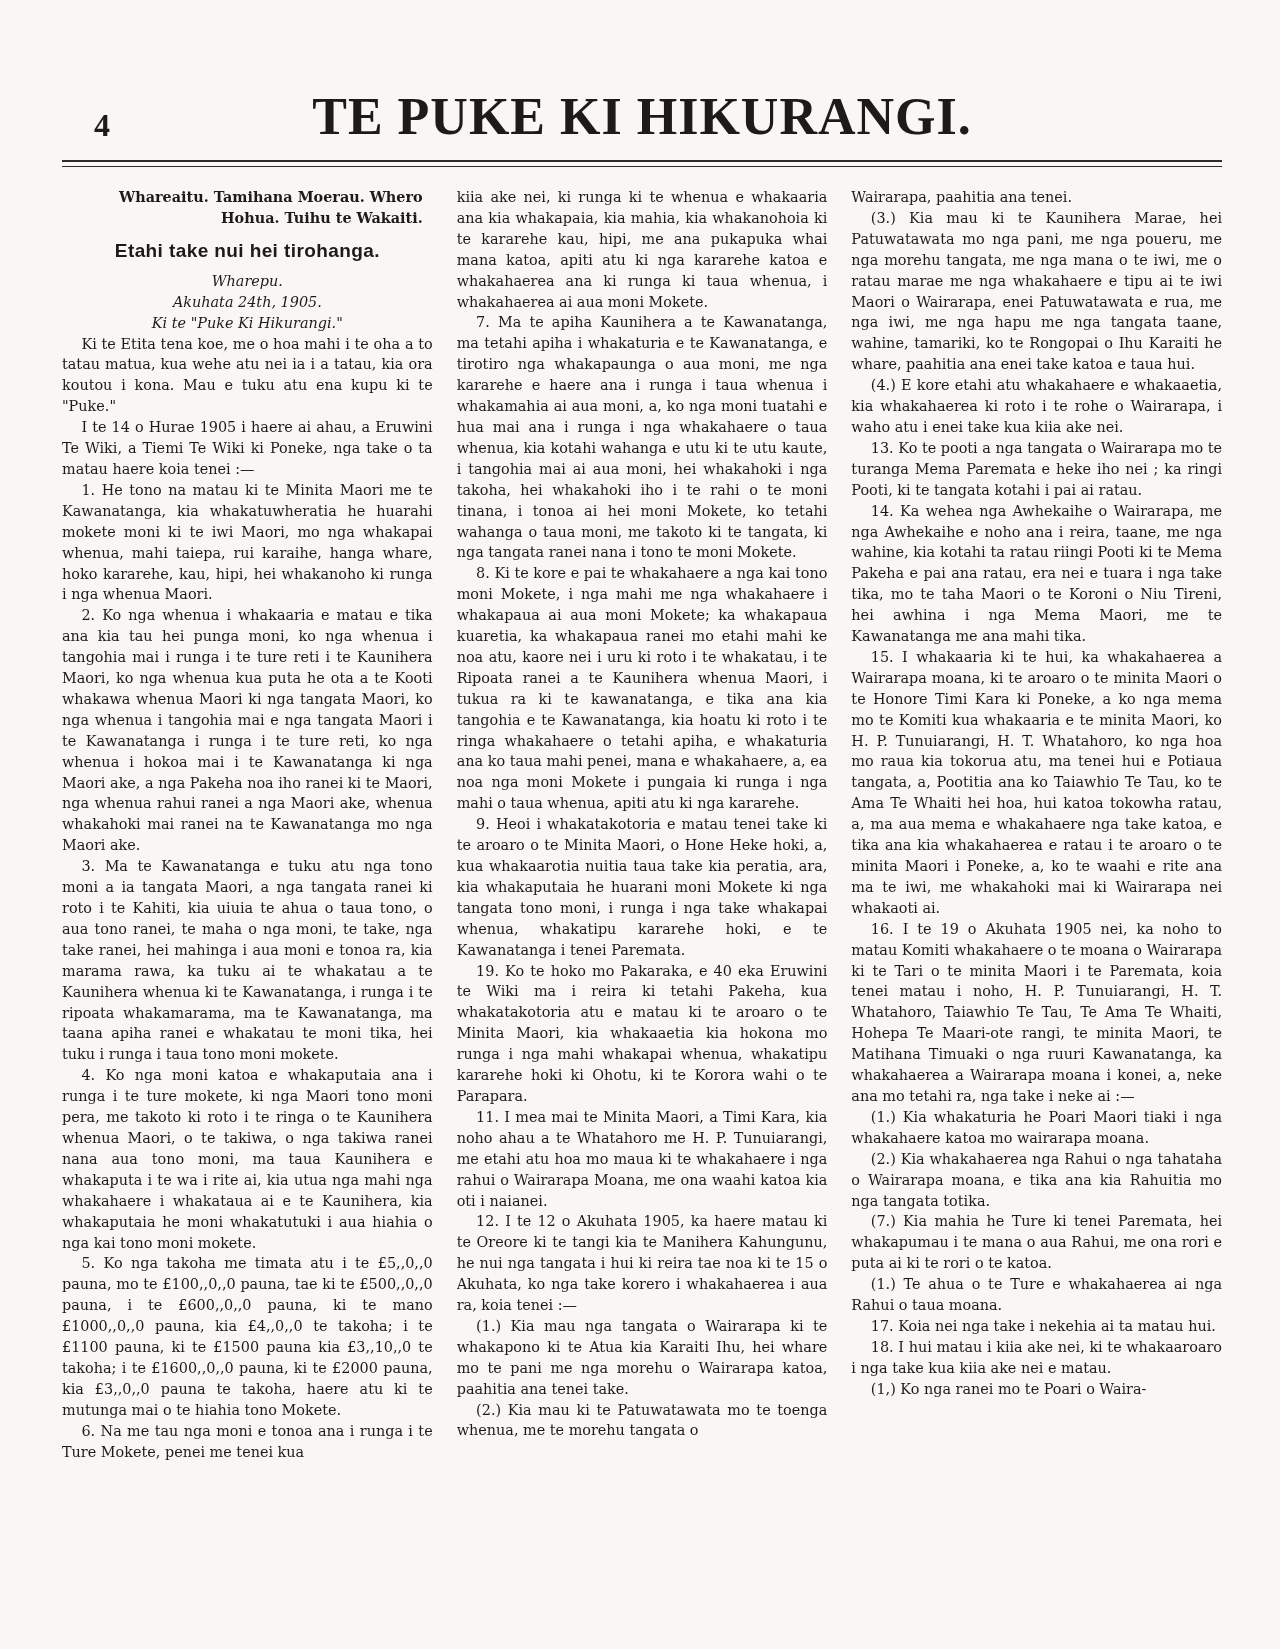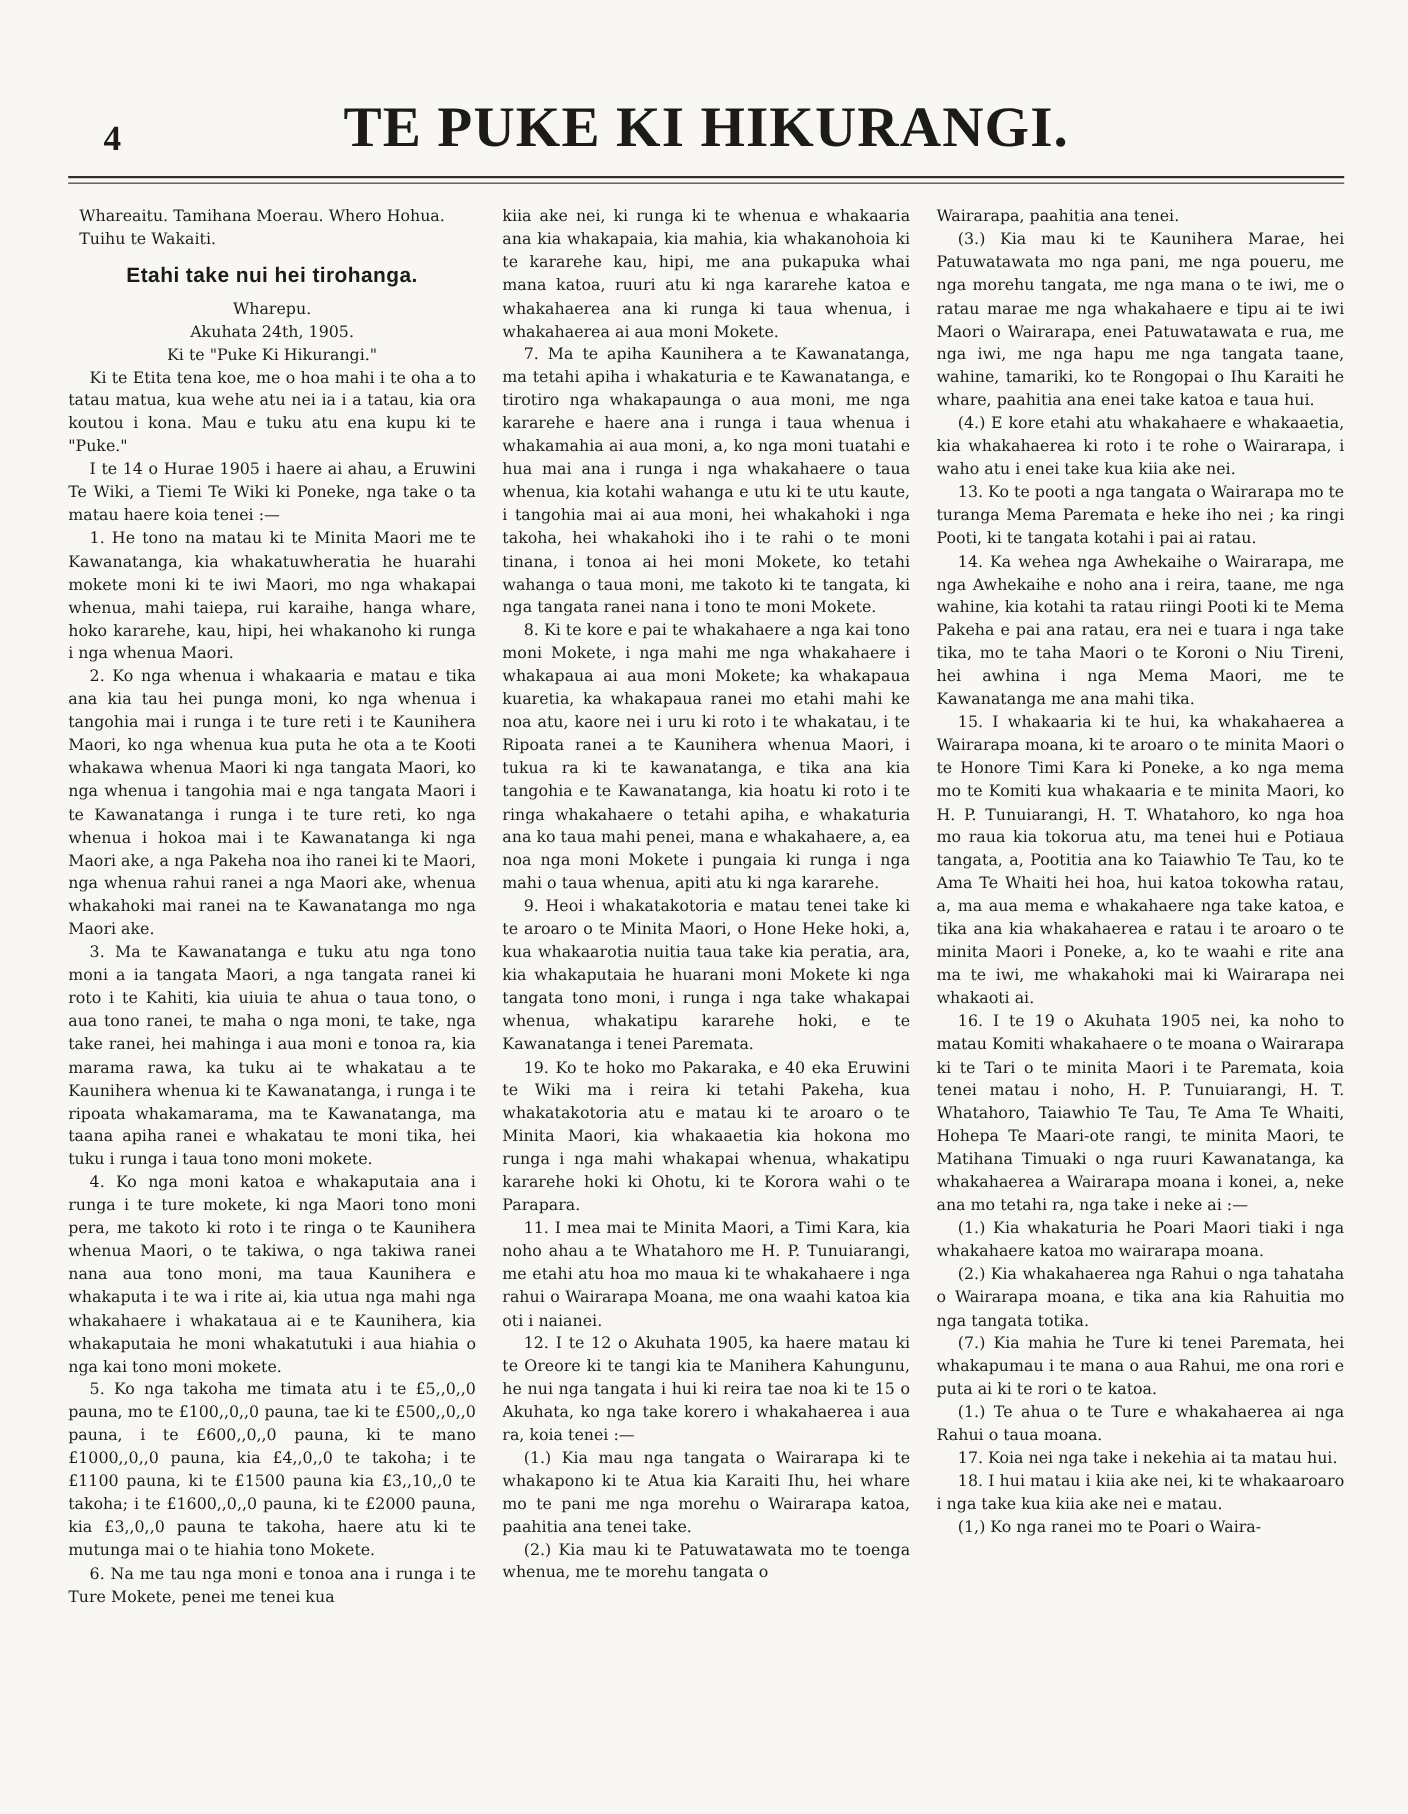--- a/index.html
+++ b/index.html
@@ -45,22 +45,22 @@
   }
   .col {
     flex:1 1 0;
     font-size:14.4px;
     line-height:20.9px;
     text-align:justify;
     overflow:hidden;
   }
   .para { margin:0; text-indent:1.35em; }
   .para.cont { text-indent:0; }
-  .para.center { text-align:center; text-indent:0; }
-  .para.sig { text-align:left; text-indent:0; margin-bottom:10px; padding:0 10px; }
+  .para.center { text-align:center; text-indent:0;font-style:italic; }
+  .para.sig { text-align:right; text-indent:0; margin-bottom:10px; padding:0 10px;font-weight:bold; }
   .para.heading {
     font-family:"Liberation Sans", sans-serif;
     font-weight:700;
     font-size:19px;
     line-height:24px;
     text-align:center;
     text-indent:0;
     letter-spacing:0.4px;
     margin:10px 0 8px 0;
   }
@@ -84,21 +84,21 @@
         <p class="para body">Ki te Etita tena koe, me o hoa mahi i te oha a to tatau matua, kua wehe atu nei ia i a tatau, kia ora koutou i kona.  Mau e tuku atu ena kupu ki te "Puke."</p>
         <p class="para body">I te 14 o Hurae 1905 i haere ai ahau, a Eruwini Te Wiki, a Tiemi Te Wiki ki Poneke, nga take o ta matau haere koia tenei :—</p>
         <p class="para body">1.  He tono na matau ki te Minita Maori me te Kawanatanga, kia whakatuwheratia he huarahi mokete moni ki te iwi Maori, mo nga whakapai whenua, mahi taiepa, rui karaihe, hanga whare, hoko kararehe, kau, hipi, hei whakanoho ki runga i nga whenua Maori.</p>
         <p class="para body">2.  Ko nga whenua i whakaaria e matau e tika ana kia tau hei punga moni, ko nga whenua i tangohia mai i runga i te ture reti i te Kaunihera Maori, ko nga whenua kua puta he ota a te Kooti whakawa whenua Maori ki nga tangata Maori, ko nga whenua i tangohia mai e nga tangata Maori i te Kawanatanga i runga i te ture reti, ko nga whenua i hokoa mai i te Kawanatanga ki nga Maori ake, a nga Pakeha noa iho ranei ki te Maori, nga whenua rahui ranei a nga Maori ake, whenua whakahoki mai ranei na te Kawanatanga mo nga Maori ake.</p>
         <p class="para body">3.  Ma te Kawanatanga e tuku atu nga tono moni a ia tangata Maori, a nga tangata ranei ki roto i te Kahiti, kia uiuia te ahua o taua tono, o aua tono ranei, te maha o nga moni, te take, nga take ranei, hei mahinga i aua moni e tonoa ra, kia marama rawa, ka tuku ai te whakatau a te Kaunihera whenua ki te Kawanatanga, i runga i te ripoata whakamarama, ma te Kawanatanga, ma taana apiha ranei e whakatau te moni tika, hei tuku i runga i taua tono moni mokete.</p>
         <p class="para body">4.  Ko nga moni katoa e whakaputaia ana i runga i te ture mokete, ki nga Maori tono moni pera, me takoto ki roto i te ringa o te Kaunihera whenua Maori, o te takiwa, o nga takiwa ranei nana aua tono moni, ma taua Kaunihera e whakaputa i te wa i rite ai, kia utua nga mahi nga whakahaere i whakataua ai e te Kaunihera, kia whakaputaia he moni whakatutuki i aua hiahia o nga kai tono moni mokete.</p>
         <p class="para body">5.  Ko nga takoha me timata atu i te £5,,0,,0 pauna, mo te £100,,0,,0 pauna, tae ki te £500,,0,,0 pauna, i te £600,,0,,0 pauna, ki te mano £1000,,0,,0 pauna, kia £4,,0,,0 te takoha; i te £1100 pauna, ki te £1500 pauna kia £3,,10,,0 te takoha; i te £1600,,0,,0 pauna, ki te £2000 pauna, kia £3,,0,,0 pauna te takoha, haere atu ki te mutunga mai o te hiahia tono Mokete.</p>
         <p class="para body">6.  Na me tau nga moni e tonoa ana i runga i te Ture Mokete, penei me tenei kua</p>
       </div>
     <div class="col">
-        <p class="para cont">kiia ake nei, ki runga ki te whenua e whakaaria ana kia whakapaia, kia mahia, kia whakanohoia ki te kararehe kau, hipi, me ana pukapuka whai mana katoa, ruuri atu ki nga kararehe katoa e whakahaerea ana ki runga ki taua whenua, i whakahaerea ai aua moni Mokete.</p>
+        <p class="para cont">kiia ake nei, ki runga ki te whenua e whakaaria ana kia whakapaia, kia mahia, kia whakanohoia ki te kararehe kau, hipi, me ana pukapuka whai mana katoa, apiti atu ki nga kararehe katoa e whakahaerea ana ki runga ki taua whenua, i whakahaerea ai aua moni Mokete.</p>
         <p class="para body">7.  Ma te apiha Kaunihera a te Kawanatanga, ma tetahi apiha i whakaturia e te Kawanatanga, e tirotiro nga whakapaunga o aua moni, me nga kararehe e haere ana i runga i taua whenua i whakamahia ai aua moni, a, ko nga moni tuatahi e hua mai ana i runga i nga whakahaere o taua whenua, kia kotahi wahanga e utu ki te utu kaute, i tangohia mai ai aua moni, hei whakahoki i nga takoha, hei whakahoki iho i te rahi o te moni tinana, i tonoa ai hei moni Mokete, ko tetahi wahanga o taua moni, me takoto ki te tangata, ki nga tangata ranei nana i tono te moni Mokete.</p>
         <p class="para body">8.  Ki te kore e pai te whakahaere a nga kai tono moni Mokete, i nga mahi me nga whakahaere i whakapaua ai aua moni Mokete; ka whakapaua kuaretia, ka whakapaua ranei mo etahi mahi ke noa atu, kaore nei i uru ki roto i te whakatau, i te Ripoata ranei a te Kaunihera whenua Maori, i tukua ra ki te kawanatanga, e tika ana kia tangohia e te Kawanatanga, kia hoatu ki roto i te ringa whakahaere o tetahi apiha, e whakaturia ana ko taua mahi penei, mana e whakahaere, a, ea noa nga moni Mokete i pungaia ki runga i nga mahi o taua whenua, apiti atu ki nga kararehe.</p>
         <p class="para body">9.  Heoi i whakatakotoria e matau tenei take ki te aroaro o te Minita Maori, o Hone Heke hoki, a, kua whakaarotia nuitia taua take kia peratia, ara, kia whakaputaia he huarani moni Mokete ki nga tangata tono moni, i runga i nga take whakapai whenua, whakatipu kararehe hoki, e te Kawanatanga i tenei Paremata.</p>
         <p class="para body">19.  Ko te hoko mo Pakaraka, e 40 eka Eruwini te Wiki ma i reira ki tetahi Pakeha, kua whakatakotoria atu e matau ki te aroaro o te Minita Maori, kia whakaaetia kia hokona mo runga i nga mahi whakapai whenua, whakatipu kararehe hoki ki Ohotu, ki te Korora wahi o te Parapara.</p>
         <p class="para body">11.  I mea mai te Minita Maori, a Timi Kara, kia noho ahau a te Whatahoro me H. P. Tunuiarangi, me etahi atu hoa mo maua ki te whakahaere i nga rahui o Wairarapa Moana, me ona waahi katoa kia oti i naianei.</p>
         <p class="para body">12.  I te 12 o Akuhata 1905, ka haere matau ki te Oreore ki te tangi kia te Manihera Kahungunu, he nui nga tangata i hui ki reira tae noa ki te 15 o Akuhata, ko nga take korero i whakahaerea i aua ra, koia tenei :—</p>
         <p class="para body">(1.)  Kia mau nga tangata o Wairarapa ki te whakapono ki te Atua kia Karaiti Ihu, hei whare mo te pani me nga morehu o Wairarapa katoa, paahitia ana tenei take.</p>
         <p class="para body">(2.)  Kia mau ki te Patuwatawata mo te toenga whenua, me te morehu tangata o</p>
       </div>
     <div class="col">

